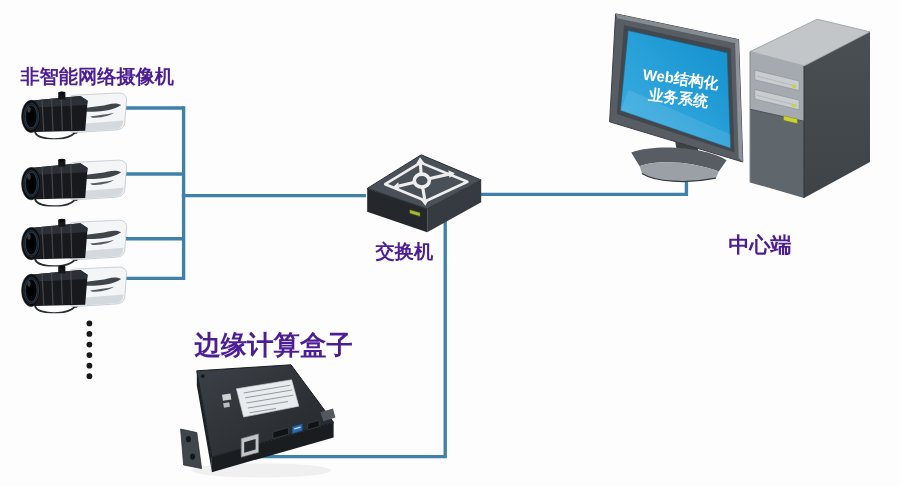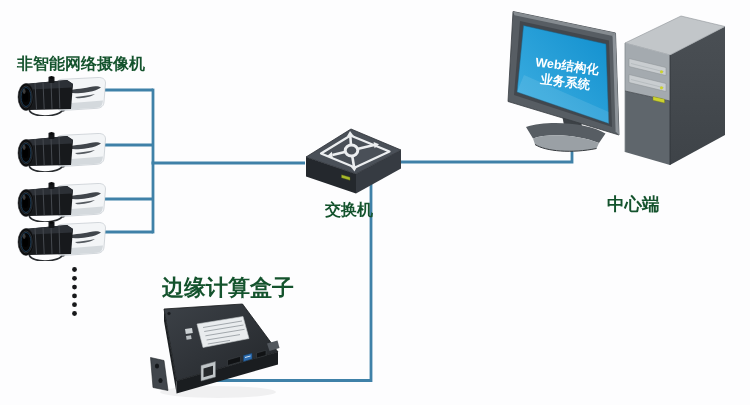--- a/index.html
+++ b/index.html
@@ -2,25 +2,25 @@
 <html><head>
 <meta charset="utf-8">
 <style>
   html,body{margin:0;padding:0;background:#fff;}
   .stage{
     position:relative;width:750px;height:405px;background:#fdfdfe;overflow:hidden;
     font-family:"Liberation Sans","DejaVu Sans",sans-serif;
   }
   .stage svg.art{position:absolute;left:0;top:0;}
   .lbl{
-    position:absolute;font-weight:700;color:#14532d;white-space:nowrap;
+    position:absolute;font-weight:700;color:#4c1d95;white-space:nowrap;
     font-family:"Liberation Sans","DejaVu Sans",sans-serif;
   }
   .lbl-cameras{left:17px;top:54px;font-size:16px;}
-  .lbl-switch{left:313px;top:200px;font-size:16px;margin-left:12px;}
+  .lbl-switch{left:313px;top:200px;font-size:16px;}
   .lbl-edge{left:162px;top:273px;font-size:22px;}
   .lbl-center{left:607px;top:192px;font-size:17.5px;}
   .screen-text{font-weight:700;fill:#ffffff;font-size:12.5px;
     font-family:"Liberation Sans","DejaVu Sans",sans-serif;}
 </style>
 </head>
 <body>
 
 <div class="stage" style="--line-color: #3f81a8; --led-green: #a9ba2c; --led-yellow: #ccd22f; color: rgb(20, 20, 20);">
 

